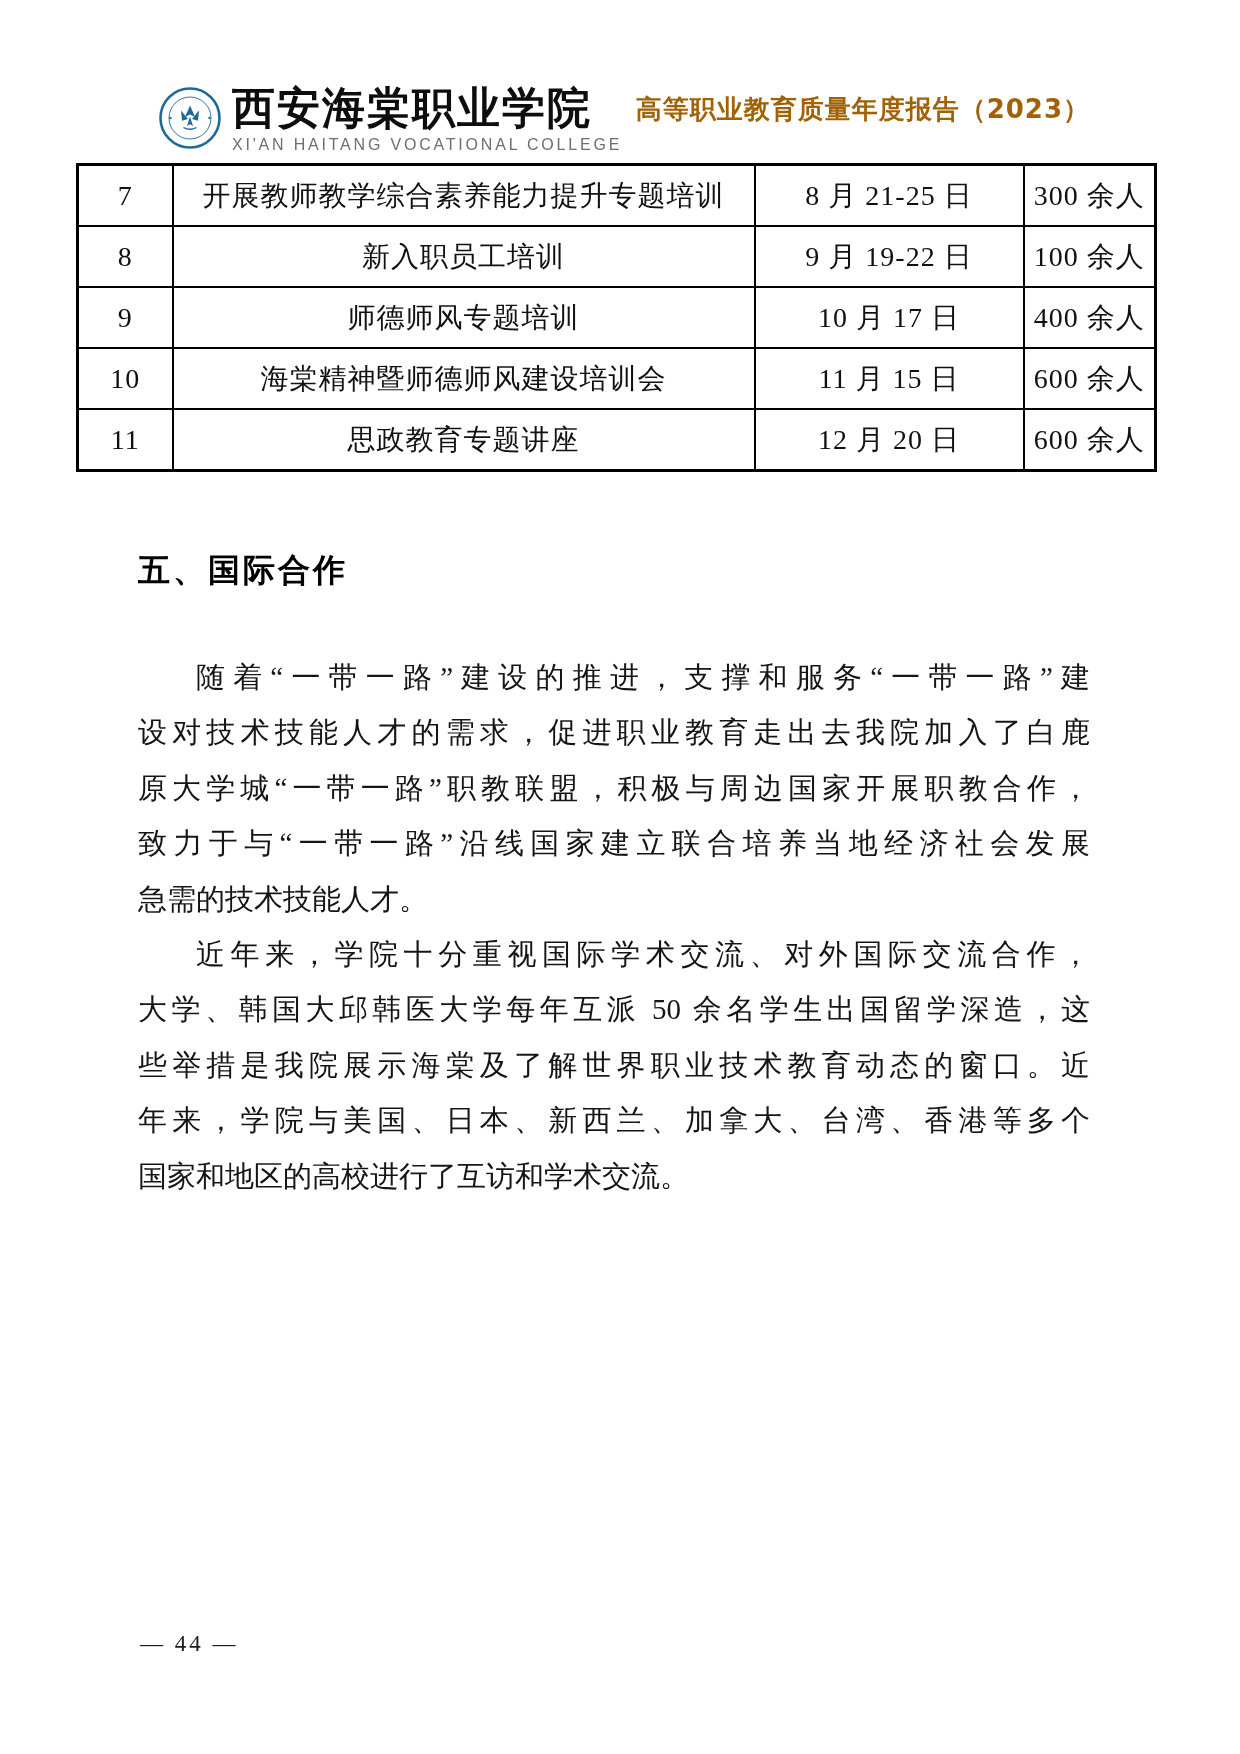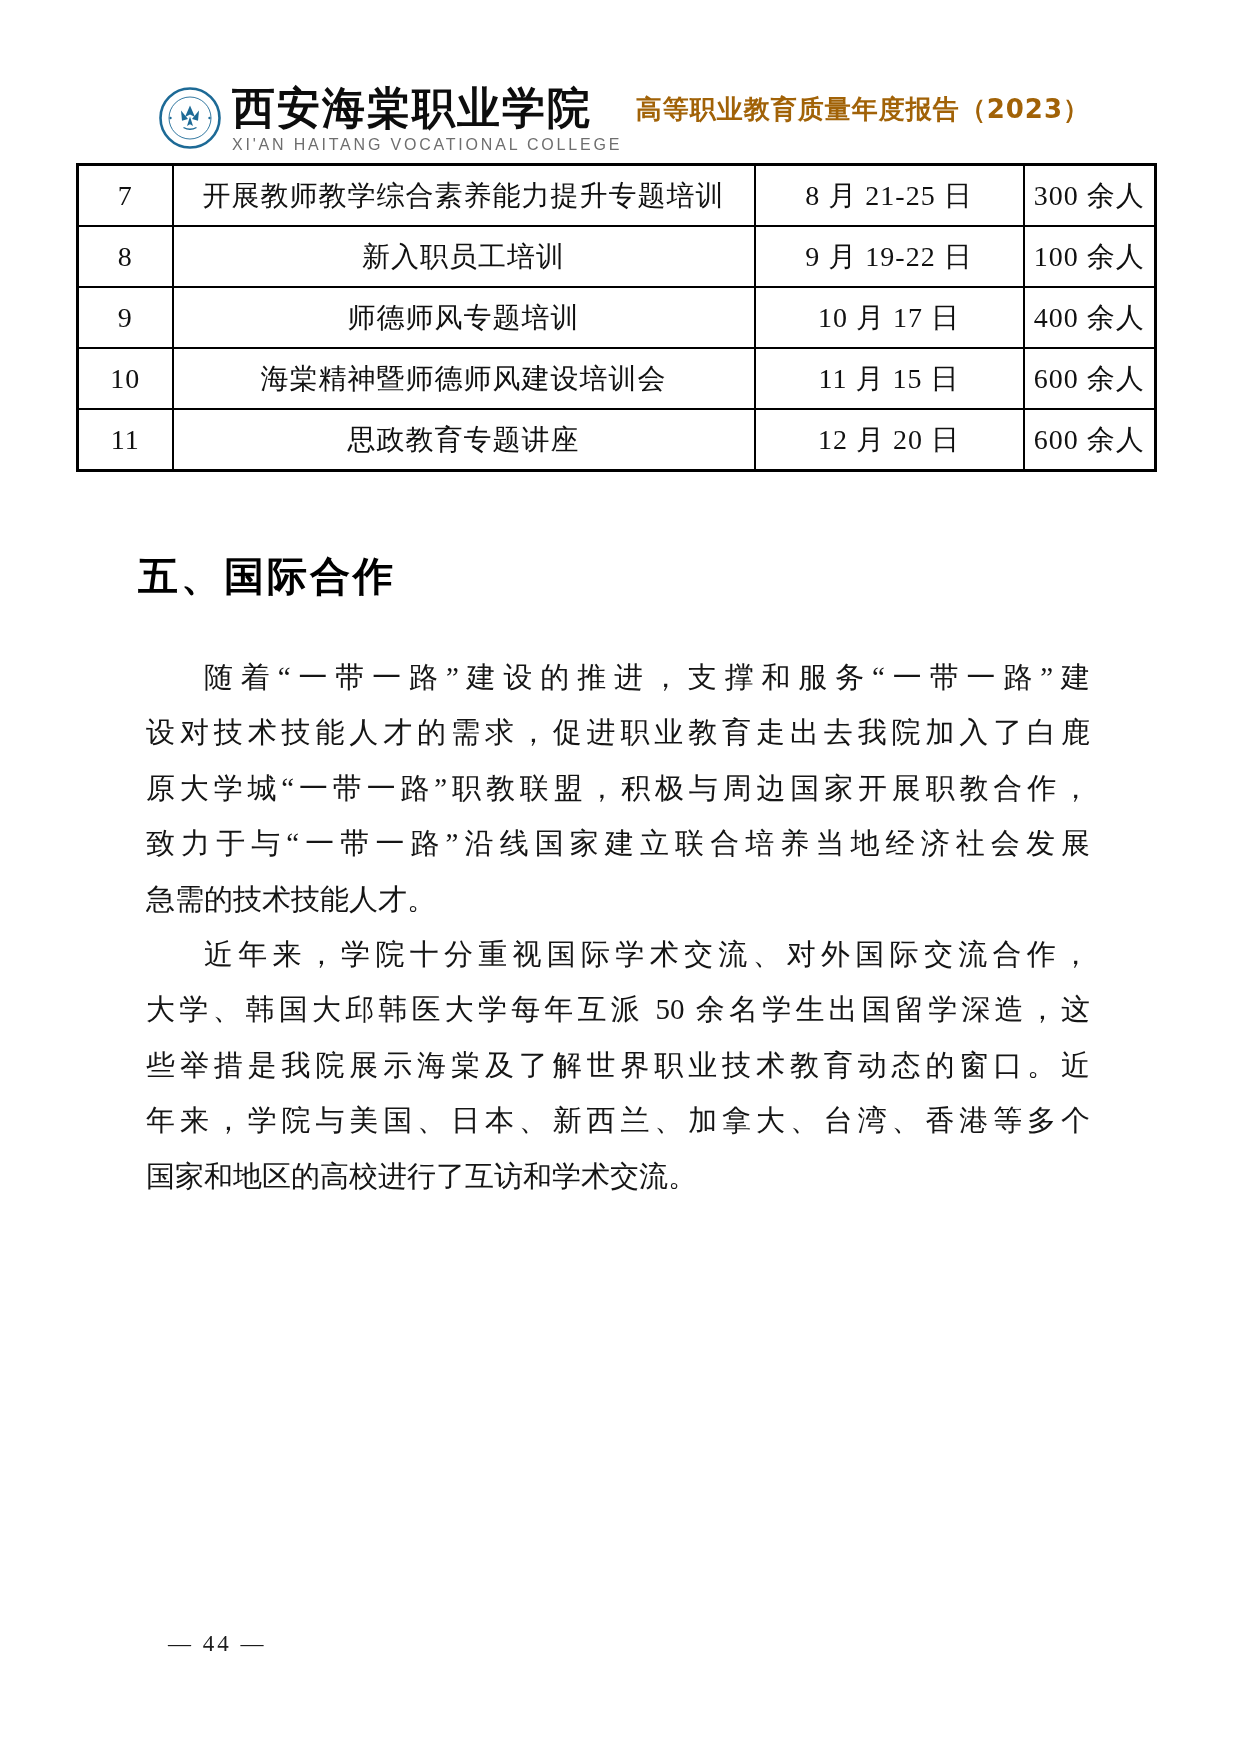--- a/index.html
+++ b/index.html
@@ -46,39 +46,39 @@
     height:59px;
     text-align:center; vertical-align:middle;
     font-size:28px; letter-spacing:1px;
     padding:0 4px; overflow:hidden;
   }
 
   
   .section-heading {
     position:absolute; left:138px; top:549px;
     font-family:"DejaVu Sans","Liberation Sans",sans-serif;
-    font-size:40px; font-weight:bold; letter-spacing:3px;
+    font-size:32px; font-weight:bold; letter-spacing:3px;
     color:#000;
   }
   .body-text {
     position:absolute; left:138px; top:650px; width:952px;
     font-size:29px; color:#151515;
   }
   .line {
     height:55.4px; line-height:55.4px;
     text-align:justify; text-align-last:justify;
-    overflow:hidden; white-space:nowrap;margin-left:8px;
+    overflow:hidden; white-space:nowrap;
   }
   .line.first { text-indent:2em; }
   .line.last  { text-align-last:left; }
 
   
   .page-num {
     position:absolute; left:140px; top:1631px;
-    font-size:23px; letter-spacing:3px; color:#1c1c1c;margin-left:28px;
+    font-size:23px; letter-spacing:3px; color:#1c1c1c;
   }
 </style>
 </head>
 <body>
 
 <div class="page">
 
   <div class="header">
     <svg class="seal" viewBox="0 0 64 64" aria-hidden="true">
       <circle cx="32" cy="32" r="29.5" fill="#ffffff" stroke="#1d6a96" stroke-width="2.6"></circle>

